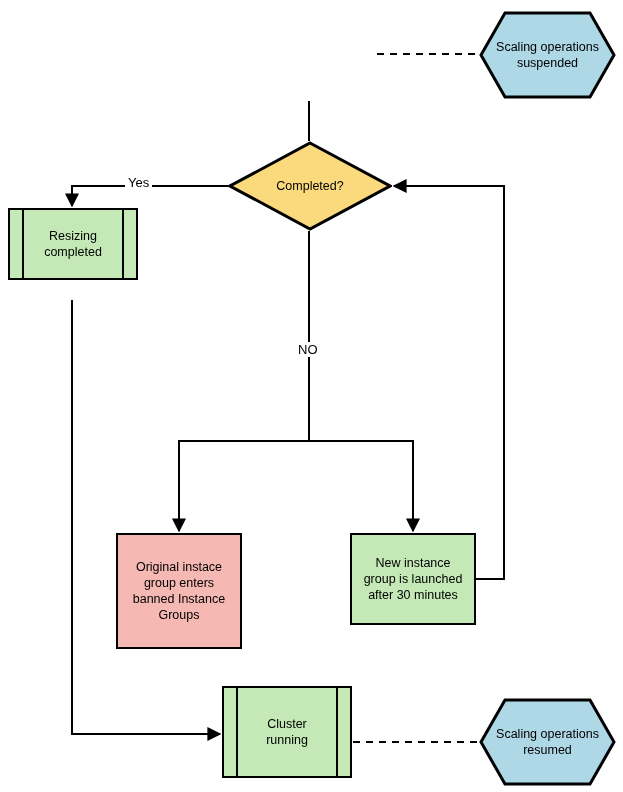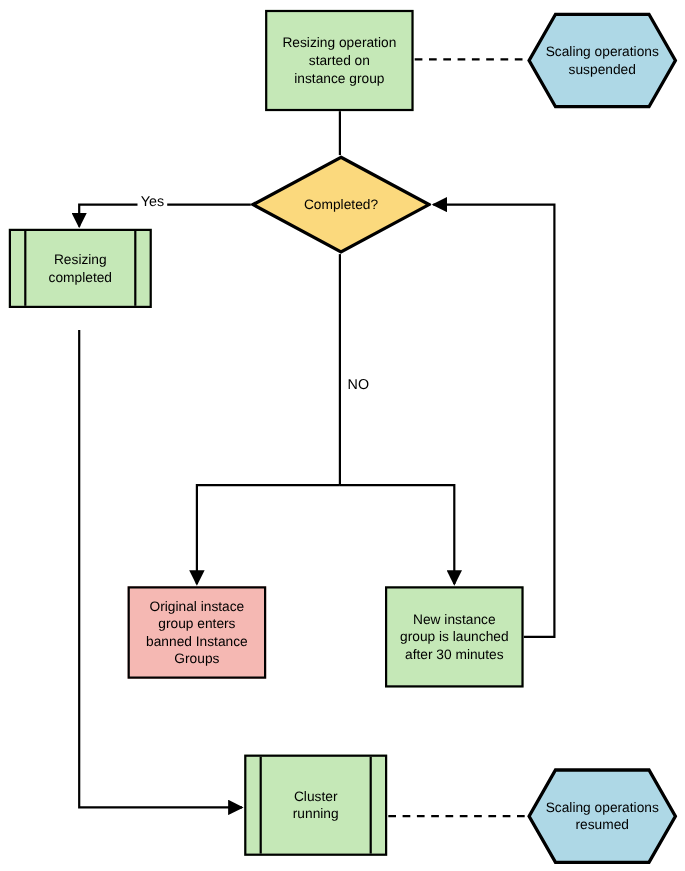--- a/index.html
+++ b/index.html
@@ -119,25 +119,20 @@
 
     <path d="M 309 441 L 413 441 L 413 531" stroke="#000000" stroke-width="2" fill="none" marker-end="url(#arrow)"></path>
 
     <path d="M 476 579 L 504 579 L 504 186 L 394 186" stroke="#000000" stroke-width="2" fill="none" marker-end="url(#arrow)"></path>
 
     <path d="M 72 300 L 72 734 L 220 734" stroke="#000000" stroke-width="2" fill="none" marker-end="url(#arrow)"></path>
 
     <path d="M 353 742 L 478 742" stroke="#000000" stroke-width="2" fill="none" stroke-dasharray="7 6"></path>
   </svg>
 
-  <div class="node proc" style="left:241px; top:9px; width:135px; height:92px; background:#c5e8b7;">
-    <span class="lbl">Resizing operation
-started on
-instance group</span>
-  </div>
 
   <div class="node hex" style="left:479px; top:11px; width:137px; height:88px;">
     <svg class="shape" viewBox="0 0 137 88" preserveAspectRatio="none">
       <polygon points="26,2 111,2 135,44 111,86 26,86 2,44" fill="#aed8e6" stroke="#000000" stroke-width="3" vector-effect="non-scaling-stroke"></polygon>
     </svg>
     <span class="lbl">Scaling operations
 suspended</span>
   </div>
 
   <div class="node decision" style="left:228px; top:141px; width:164px; height:90px;">
@@ -147,21 +142,21 @@
     <span class="lbl">Completed?</span>
   </div>
 
   <div class="node predef" style="left:8px; top:208px; width:130px; height:72px; background:#c5e8b7;">
     <span class="bar left"></span>
     <span class="bar right"></span>
     <span class="lbl">Resizing
 completed</span>
   </div>
 
-  <div class="node proc" style="left:116px; top:533px; width:126px; height:84px; background:#f5b8b3;">
+  <div class="node proc" style="left:116px; top:533px; width:126px; height:116px; background:#f5b8b3;">
     <span class="lbl">Original instace
 group enters
 banned Instance
 Groups</span>
   </div>
 
   <div class="node proc" style="left:350px; top:533px; width:126px; height:92px; background:#c5e8b7;text-align:center;">
     <span class="lbl">New instance
 group is launched
 after 30 minutes</span>
@@ -176,15 +171,15 @@
 
   <div class="node hex" style="left:479px; top:698px; width:137px; height:88px;">
     <svg class="shape" viewBox="0 0 137 88" preserveAspectRatio="none">
       <polygon points="26,2 111,2 135,44 111,86 26,86 2,44" fill="#aed8e6" stroke="#000000" stroke-width="3" vector-effect="non-scaling-stroke"></polygon>
     </svg>
     <span class="lbl">Scaling operations
 resumed</span>
   </div>
 
   <div class="edge-label" style="left:125px; top:175px;">Yes</div>
-  <div class="edge-label" style="left:295px; top:342px;margin-left:18px;">NO</div>
+  <div class="edge-label" style="left:295px; top:342px;">NO</div>
 
 </div>
 
 </body></html>

